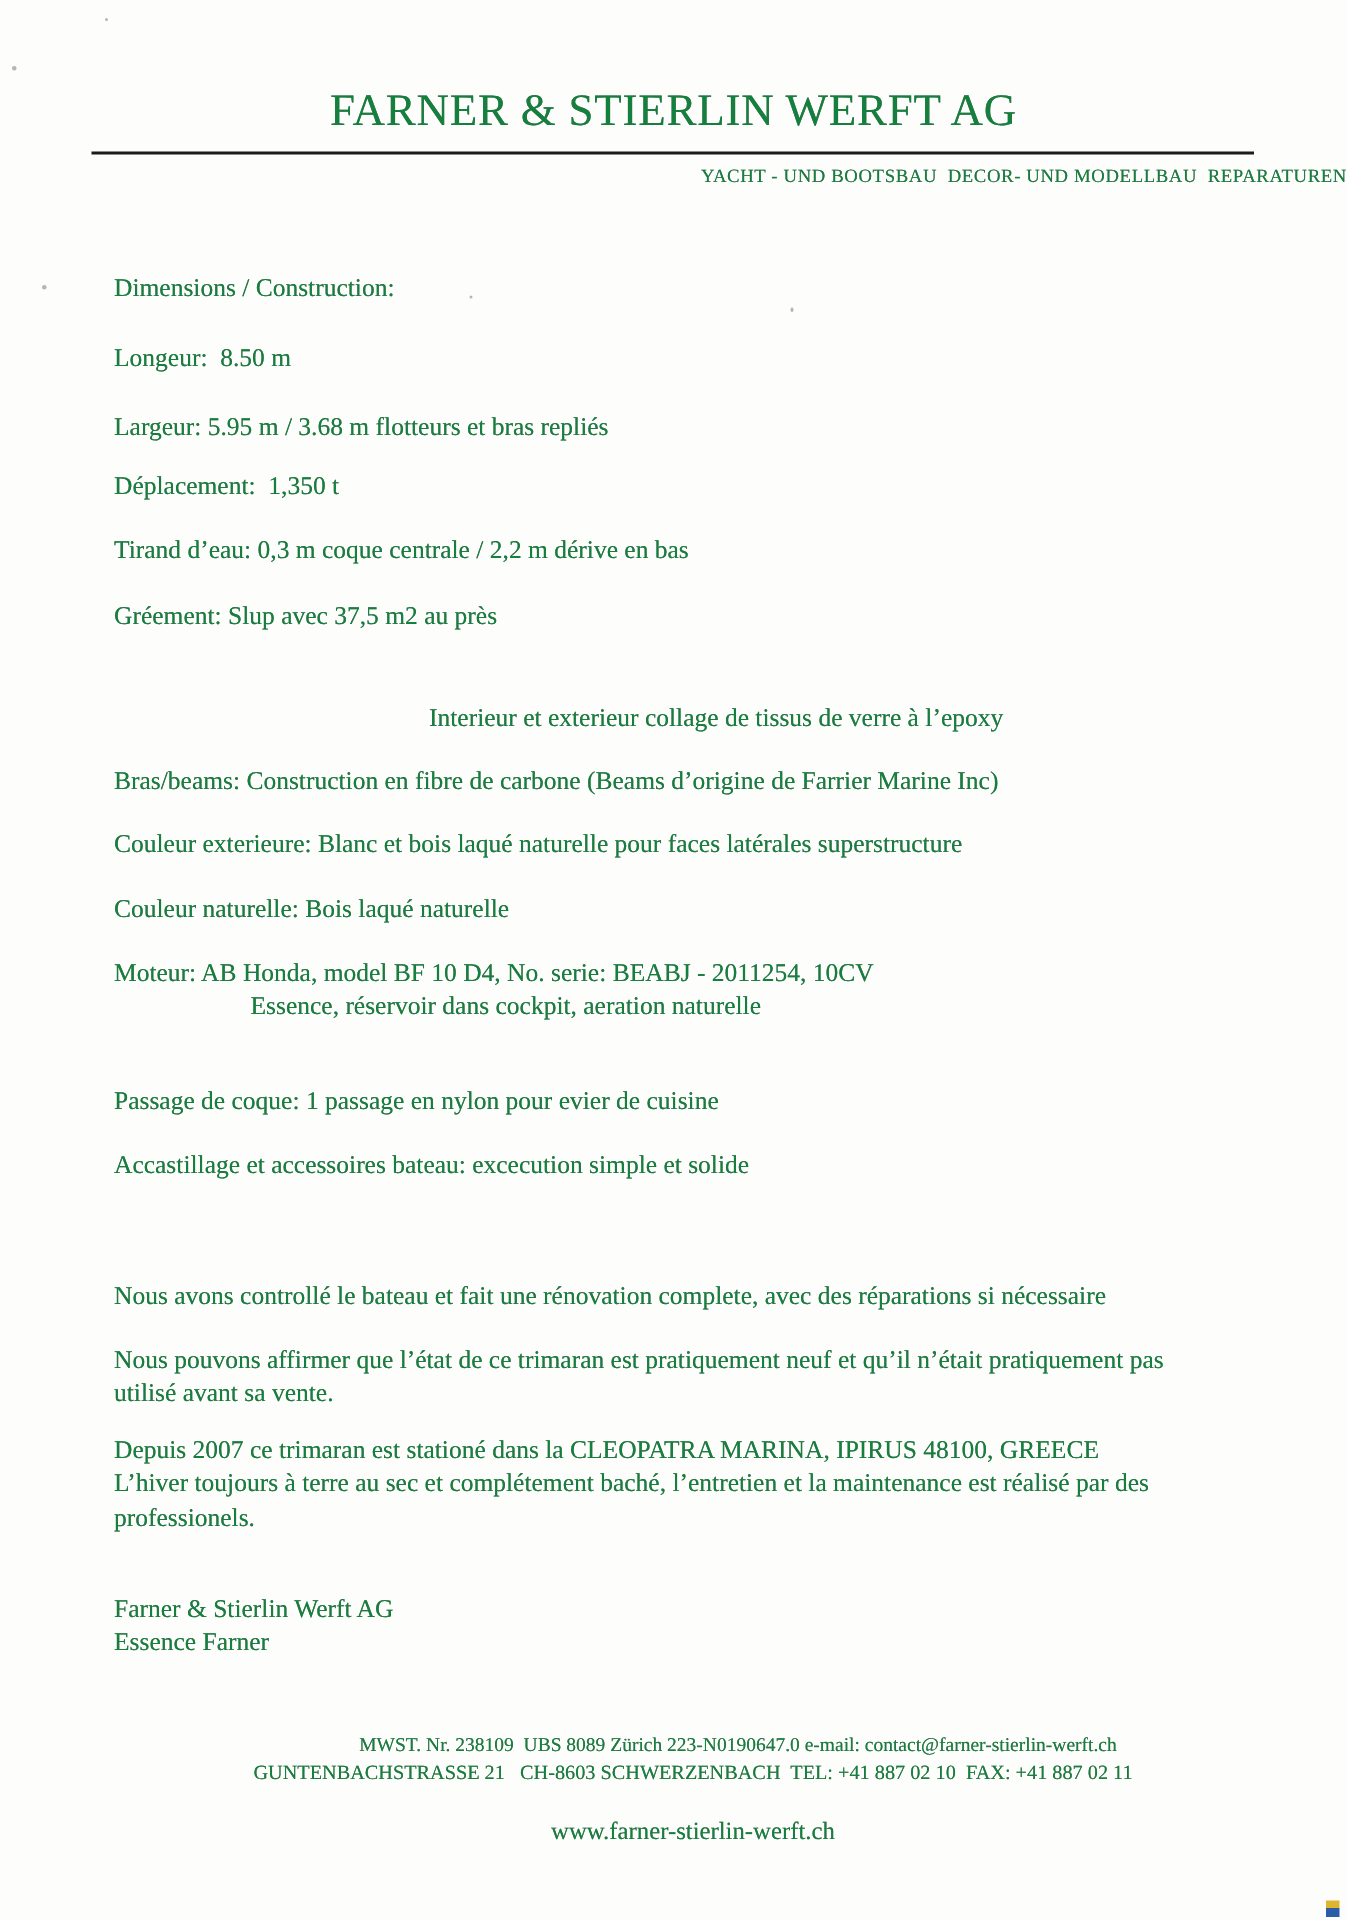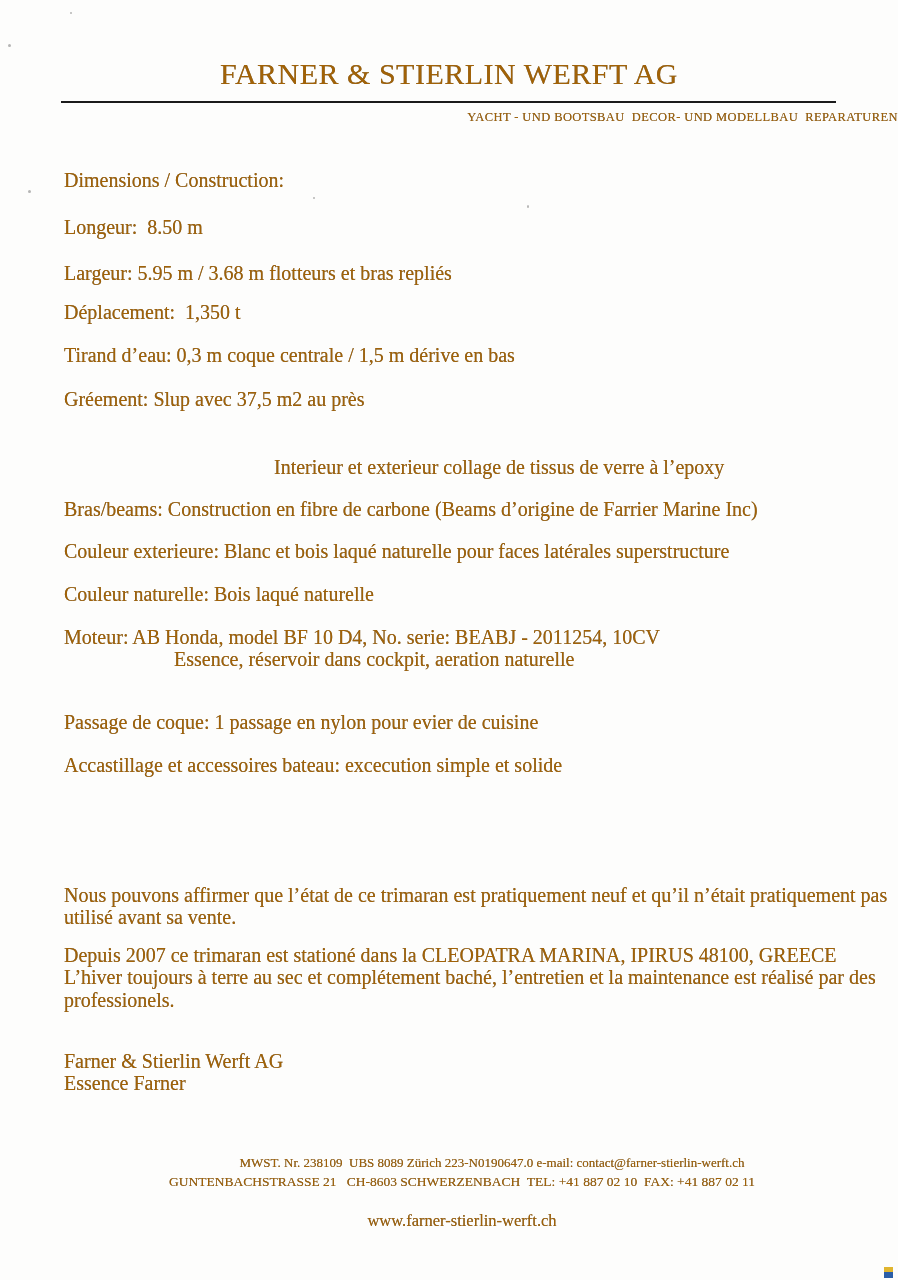--- a/index.html
+++ b/index.html
@@ -3,21 +3,21 @@
 <meta charset="utf-8">
 <style>
   html, body { margin: 0; padding: 0; background: #ffffff; }
   .page {
     position: relative;
     width: 898px;
     height: 1280px;
     background: #fdfdfc;
     overflow: hidden;
     font-family: "Liberation Serif", "DejaVu Serif", serif;
-    color: #a16207;
+    color: #15803d;
     text-shadow: 0 0 0.4px rgba(20,20,20,0.55);
   }
   .title {
     position: absolute;
     top: 57px;
     left: 0;
     width: 100%;
     text-align: center;
     margin: 0;
     font-size: 30px;
@@ -40,27 +40,27 @@
     width: 100%;
     text-align: right;
     margin: 0;
     font-size: 12.5px;
     letter-spacing: 0.4px;
     white-space: pre;
   }
   .line {
     position: absolute;
     left: 60px;
-    margin: 4px;
-    font-size: 20px;
+    margin: 16px;
+    font-size: 17px;
     line-height: 20px;
     white-space: pre;
   }
   .indent-materiel { left: 270px; }
-  .indent-moteur   { left: 170px; }
+  .indent-moteur   { left: 151px; }
   .footer-line {
     position: absolute;
     left: 0;
     width: 100%;
     text-align: center;
     margin: 13px;
     white-space: pre;
   }
   .footer-1 { top: 1161px; font-size: 13.5px; }
   .footer-2 { top: 1142px; font-size: 13px; padding-left: 30px; }
@@ -88,30 +88,31 @@
 <div class="page">
 
   <h1 class="title">FARNER &amp; STIERLIN WERFT AG</h1>
   <div class="rule"></div>
   <p class="subtitle">YACHT - UND BOOTSBAU  DECOR- UND MODELLBAU  REPARATUREN</p>
 
   <p class="line" style="top:166px">Dimensions / Construction:</p>
   <p class="line" style="top:213px">Longeur:  8.50 m</p>
   <p class="line" style="top:259px">Largeur: 5.95 m / 3.68 m flotteurs et bras repliés</p>
   <p class="line" style="top:298px">Déplacement:  1,350 t</p>
-  <p class="line" style="top:341px">Tirand d’eau: 0,3 m coque centrale / 1,5 m dérive en bas</p>
+  <p class="line" style="top:341px">Tirand d’eau: 0,3 m coque centrale / 2,2 m dérive en bas</p>
   <p class="line" style="top:385px">Gréement: Slup avec 37,5 m2 au près</p>
   <p class="line" style="top:495px">Bras/beams: Construction en fibre de carbone (Beams d’origine de Farrier Marine Inc)</p>
   <p class="line indent-materiel" style="top:453px">Interieur et exterieur collage de tissus de verre à l’epoxy</p>
   <p class="line" style="top:537px">Couleur exterieure: Blanc et bois laqué naturelle pour faces latérales superstructure</p>
   <p class="line" style="top:580px">Couleur naturelle: Bois laqué naturelle</p>
   <p class="line" style="top:623px">Moteur: AB Honda, model BF 10 D4, No. serie: BEABJ - 2011254, 10CV</p>
   <p class="line indent-moteur" style="top:645px">Essence, réservoir dans cockpit, aeration naturelle</p>
   <p class="line" style="top:708px">Passage de coque: 1 passage en nylon pour evier de cuisine</p>
   <p class="line" style="top:751px">Accastillage et accessoires bateau: excecution simple et solide</p>
+  <p class="line" style="top:838px">Nous avons controllé le bateau et fait une rénovation complete, avec des réparations si nécessaire</p>
   <p class="line" style="top:881px">Nous pouvons affirmer que l’état de ce trimaran est pratiquement neuf et qu’il n’était pratiquement pas</p>
   <p class="line" style="top:903px">utilisé avant sa vente.</p>
   <p class="line" style="top:941px">Depuis 2007 ce trimaran est stationé dans la CLEOPATRA MARINA, IPIRUS 48100, GREECE</p>
   <p class="line" style="top:963px">L’hiver toujours à terre au sec et complétement baché, l’entretien et la maintenance est réalisé par des</p>
   <p class="line" style="top:986px">professionels.</p>
 
   <p class="line" style="top:1047px">Farner &amp; Stierlin Werft AG</p>
   <p class="line" style="top:1069px">Essence Farner</p>
 
   <p class="footer-line footer-1">GUNTENBACHSTRASSE 21   CH-8603 SCHWERZENBACH  TEL: +41 887 02 10  FAX: +41 887 02 11</p>

